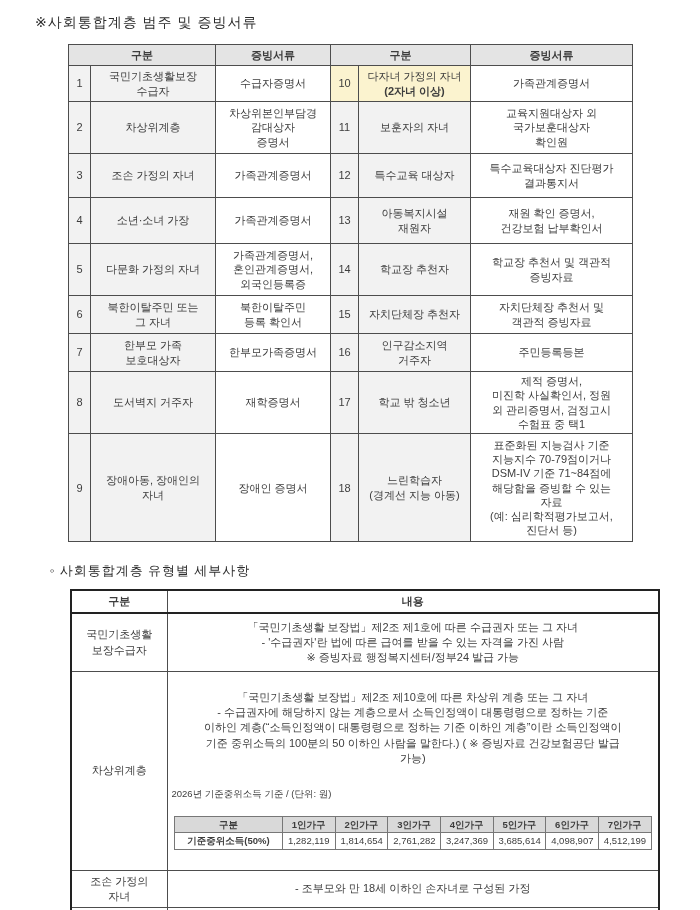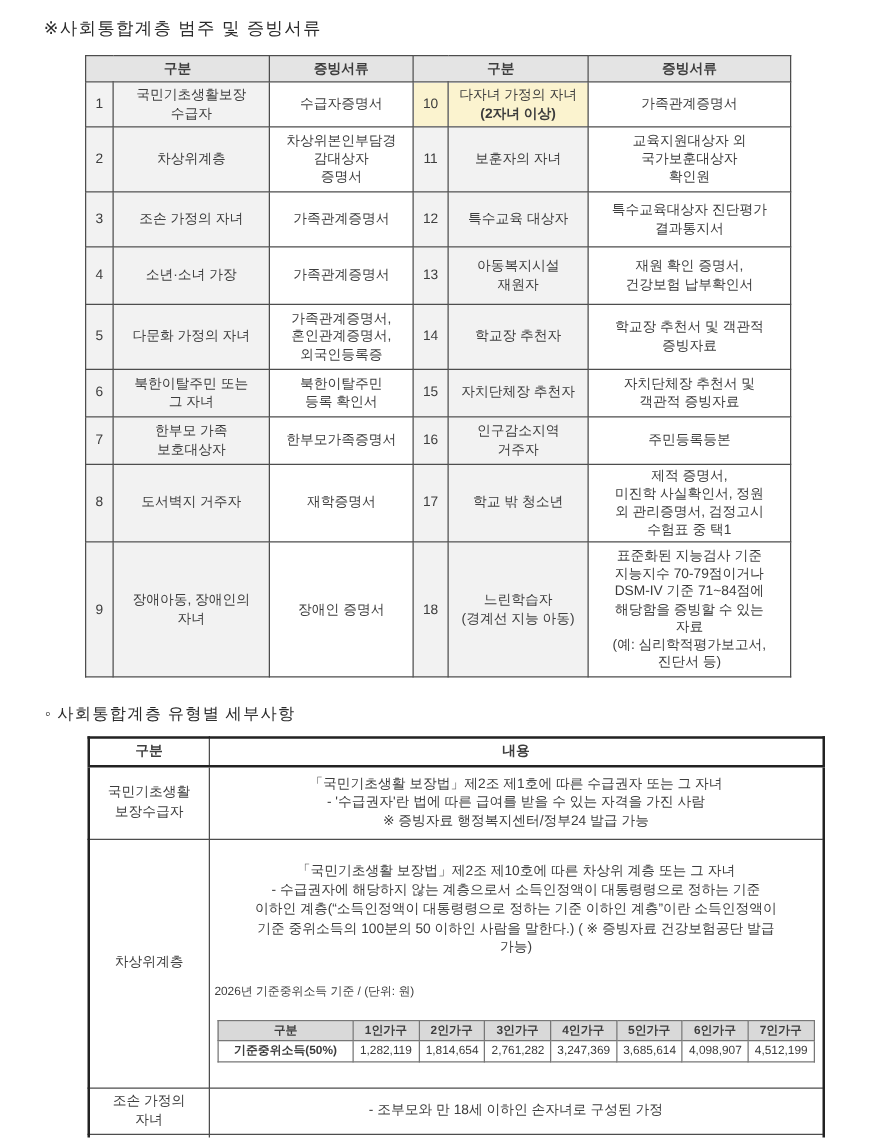--- a/index.html
+++ b/index.html
@@ -18,21 +18,21 @@
     border:1px solid #4d4d4d;font-size:11px;line-height:1.3;
     text-align:center;vertical-align:middle;white-space:pre-line;
     padding:2px 1px;overflow:hidden;
   }
   .t1 th{background:#e4e4e4;font-weight:bold;height:16px;}
   .t1 td.no,.t1 td.cat{background:#f2f2f2;}
   .t1 td.hl{background:#fbf3cf;}
   .t1 .b2{font-weight:bold;display:block;}
   
   .title2{
-    margin:20px 0 9px 36px;font-size:13px;color:#2b2b2b;
+    margin:20px 0 9px 50px;font-size:13px;color:#2b2b2b;
     font-family:"Liberation Serif","DejaVu Serif",serif;letter-spacing:1px;
   }
   
   .t2{margin-left:70px;width:588px;table-layout:fixed;border:2px solid #222;}
   .t2 th,.t2 td{
     border:1px solid #4d4d4d;font-size:11px;line-height:1.38;
     text-align:center;vertical-align:middle;white-space:pre-line;
     padding:3px 4px;
   }
   .t2 thead th{font-weight:bold;height:15px;background:#fff;border-bottom:2px solid #222;}

